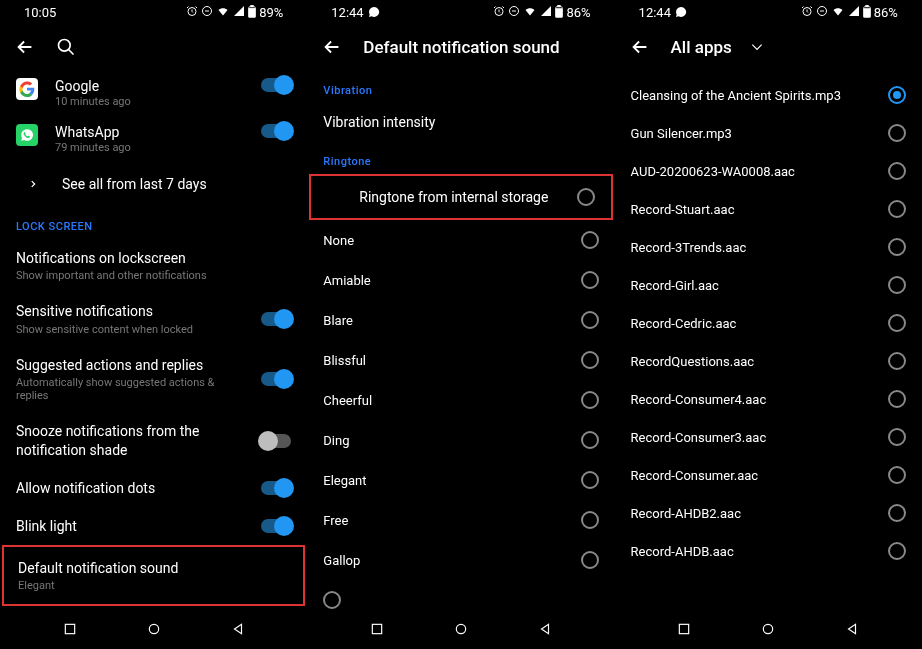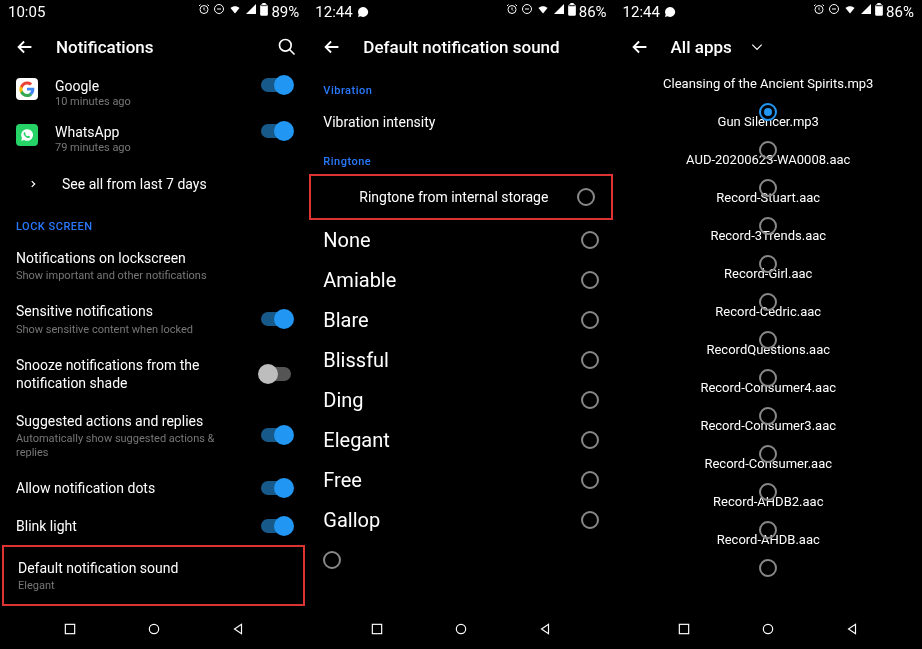--- a/index.html
+++ b/index.html
@@ -1,19 +1,19 @@
 <!DOCTYPE html>
 <html><head>
 <meta charset="utf-8">
 <style>
   * { box-sizing: border-box; margin: 0; padding: 0; }
   body { background: #222; font-family: -apple-system, Roboto, "Segoe UI", sans-serif; display: flex; width: 922px; height: 649px; }
   .panel { width: 307.3px; height: 649px; background: #000; position: relative; display: flex; flex-direction: column; color: #fff; border-right: 0px solid #333; overflow: hidden; }
 
-  .statusbar { height: 24px; display: flex; align-items: center; justify-content: space-between; padding: 0 8px; font-size: 15px; color: #fff; }
+  .statusbar { height: 24px; display: flex; align-items: center; justify-content: space-between; padding: 0 24px; font-size: 13px; color: #fff; }
   .statusbar .right { display: flex; align-items: flex-start; gap: 3px; }
   .statusbar .left { display: flex; align-items: center; gap: 4px; }
 
   .header { display: flex; align-items: center; height: 46px; padding: 0 10px 0 14px; gap: 20px; }
   .header .back-icon { width: 22px; height: 22px; }
   .header .title { font-size: 17px; font-weight: 500; flex: 1; }
   .header .search-icon { width: 20px; height: 20px; }
   .header .dropdown-icon { width: 14px; height: 10px; margin-left: -2px; }
 
   .content { flex: 1; overflow: hidden; }
@@ -39,23 +39,23 @@
   .setting-row .label { font-size:14px; color:#fff; line-height:1.3; }
   .setting-row .sub { font-size:11px; color:#777; margin-top:2px; line-height:1.2;}
 
   .red-highlight { border: 2px solid #d33; padding-left: 48px; }
 
   .radio { width:18px; height:18px; border:2px solid #888; border-radius:50%; flex-shrink:0; position:relative; }
   .radio.selected { border-color:#2196f3; }
   .radio.selected::after { content:""; position:absolute; inset:3px; background:#2196f3; border-radius:50%; }
 
   .sound-row { display:flex; align-items:center; padding: 0 16px; height: 40px; gap:12px; }
-  .sound-row .label { flex:1; font-size:20px; }
-
-  .file-row { display:flex; align-items:center; padding: 0 16px; height: 38px; gap:12px;flex-direction:column; }
+  .sound-row .label { flex:1; font-size:13px; }
+
+  .file-row { display:flex; align-items:center; padding: 0 16px; height: 38px; gap:12px; }
   .file-row .label { flex:1; font-size:13px; }
 
   .navbar { height: 36px; display:flex; justify-content:center; align-items:center; gap: 70px; padding-bottom:4px; }
   .nav-shape { width:14px; height:14px; }
 
   svg { display:block; }
   .whatsapp-bg { background: #25D366; }
 </style>
 </head>
 <body>
@@ -85,21 +85,20 @@
           <rect x="3.5" y="0" width="3" height="2" fill="#fff"></rect>
           <rect x="1" y="4" width="8" height="11" fill="#fff"></rect>
         </svg>
       <span>89%</span>
     </div>
   </div>
   <div class="header">
     <svg class="back-icon" viewBox="0 0 24 24" fill="none" stroke="#fff" stroke-width="2">
         <path d="M19 12H5M11 18l-6-6 6-6"></path>
       </svg>
-    <span class="title">Notifications</span>
     <svg class="search-icon" viewBox="0 0 24 24" fill="none" stroke="#fff" stroke-width="2">
         <circle cx="10" cy="10" r="7"></circle>
         <path d="M21 21l-6-6"></path>
       </svg>
   </div>
   <div class="content">
     <div class="app-row">
       <div class="app-icon" style="background:#fff;">
         <svg width="16" height="16" viewBox="0 0 24 24">
             <path fill="#4285F4" d="M23 12.3c0-.8-.1-1.6-.2-2.3H12v4.4h6.2c-.3 1.4-1.1 2.6-2.3 3.4v2.8h3.7c2.2-2 3.4-5 3.4-8.3z"></path>
@@ -143,30 +142,30 @@
     </div>
     <div class="setting-row">
       <div class="info">
           <div class="label">Sensitive notifications</div>
           <div class="sub">Show sensitive content when locked</div>
         </div>
       <div class="toggle"></div>
     </div>
     <div class="setting-row">
       <div class="info">
-          <div class="label">Snooze notifications from the notification shade</div>
-        </div>
-      <div class="toggle off"></div>
-    </div>
-    <div class="setting-row">
-      <div class="info">
           <div class="label">Suggested actions and replies</div>
           <div class="sub">Automatically show suggested actions &amp; replies</div>
         </div>
       <div class="toggle"></div>
+    </div>
+    <div class="setting-row">
+      <div class="info">
+          <div class="label">Snooze notifications from the notification shade</div>
+        </div>
+      <div class="toggle off"></div>
     </div>
     <div class="setting-row">
       <div class="info">
           <div class="label">Allow notification dots</div>
         </div>
       <div class="toggle"></div>
     </div>
     <div class="setting-row">
       <div class="info">
           <div class="label">Blink light</div>
@@ -258,20 +257,24 @@
         </div>
         <div class="sound-row">
           <div class="label">Blare</div>
           <div class="radio"></div>
         </div>
         <div class="sound-row">
           <div class="label">Blissful</div>
           <div class="radio"></div>
         </div>
         <div class="sound-row">
+          <div class="label">Cheerful</div>
+          <div class="radio"></div>
+        </div>
+        <div class="sound-row">
           <div class="label">Ding</div>
           <div class="radio"></div>
         </div>
         <div class="sound-row">
           <div class="label">Elegant</div>
           <div class="radio"></div>
         </div>
         <div class="sound-row">
           <div class="label">Free</div>
           <div class="radio"></div>

